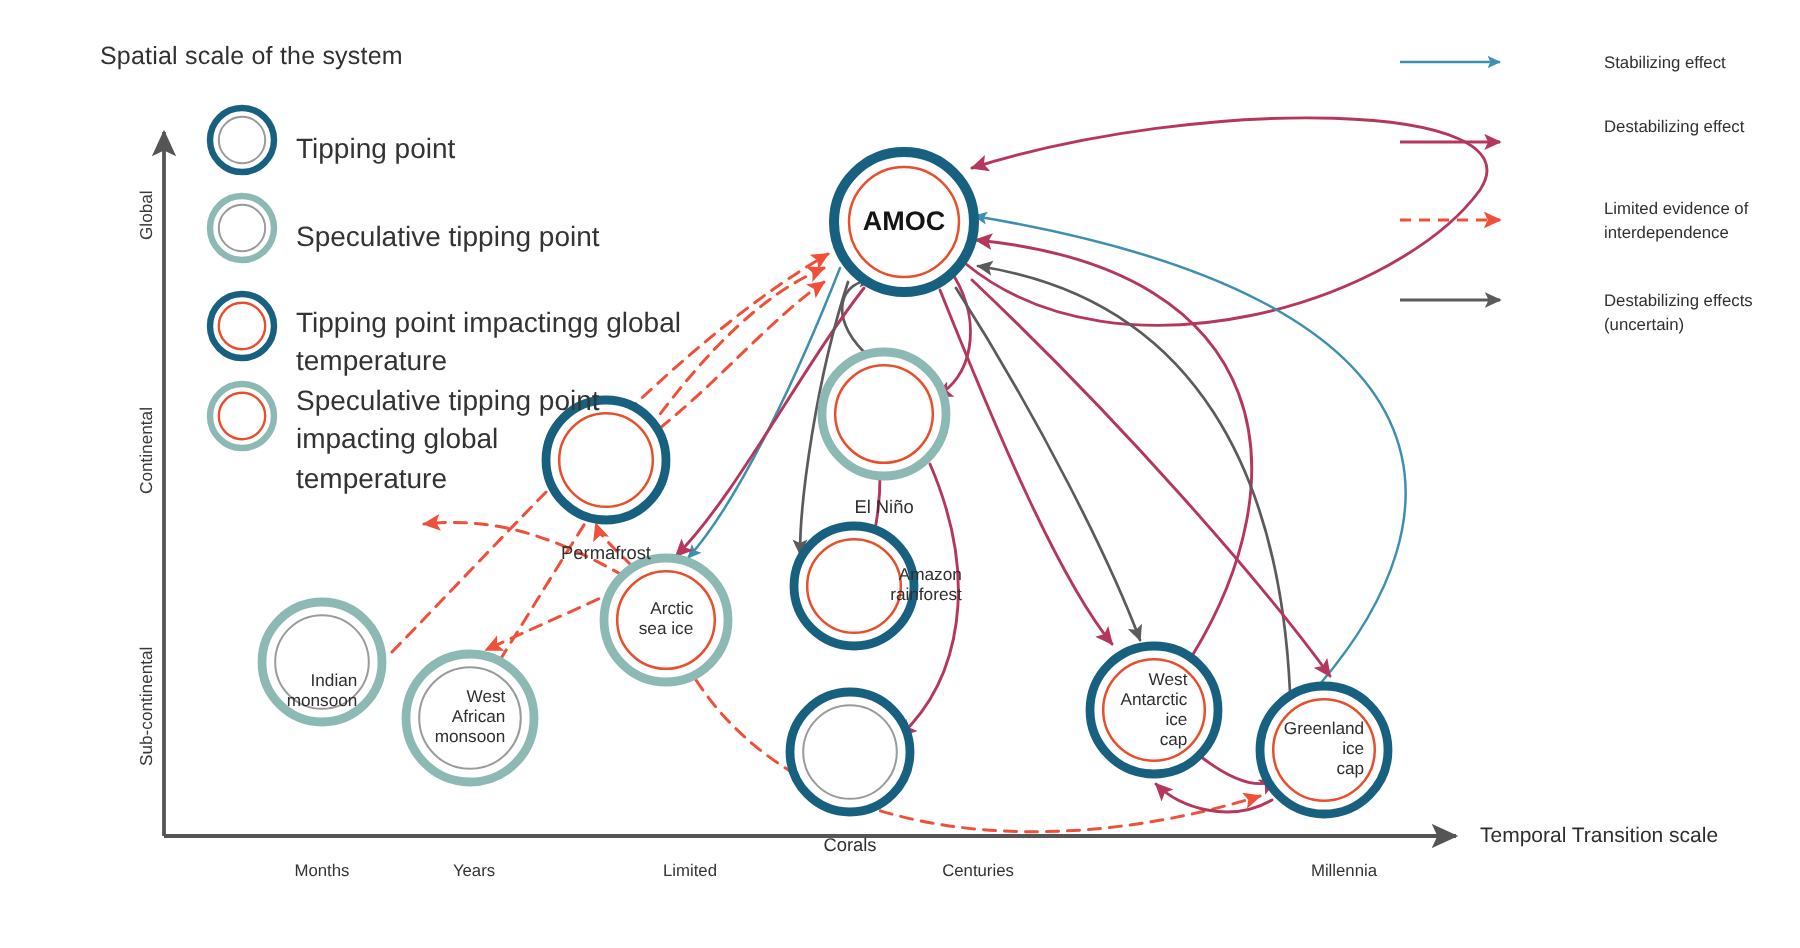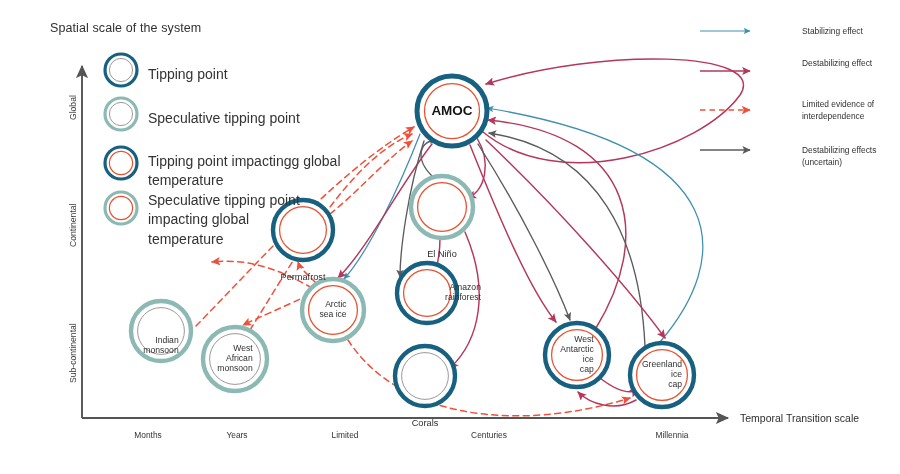--- a/index.html
+++ b/index.html
@@ -151,21 +151,21 @@
         <line x1="700" y1="110" x2="750" y2="110" stroke="#f0503a" stroke-width="1.5" marker-end="url(#ah-lg-lim)" stroke-dasharray="5.5 4"></line>
         <line x1="700" y1="150" x2="750" y2="150" stroke="#5b5b5b" stroke-width="1.4" marker-end="url(#ah-lg-contr)"></line>
       </g>
   </svg>
 
   <div class="ttl">Spatial scale of the system</div>
 
   <div class="axname" style="left:740px;top:412px;">Temporal Transition scale</div>
 
   <div id="xticks">
-      <div class="xtick" style="left: 148px; top: 430px;">Months</div>
+      <div class="xtick" style="left: 161px; top: 430px;">Months</div>
       <div class="xtick" style="left: 237px; top: 430px;">Years</div>
       <div class="xtick" style="left: 345px; top: 430px;">Limited</div>
       <div class="xtick" style="left: 489px; top: 430px;">Centuries</div>
       <div class="xtick" style="left: 672px; top: 430px;">Millennia</div>
     </div>
   <div id="yticks">
       <div class="ytick" style="left: 68px; top: 120px;">Global</div>
       <div class="ytick" style="left: 68px; top: 247px;">Continental</div>
       <div class="ytick" style="left: 68px; top: 383px;">Sub-continental</div>
     </div>

